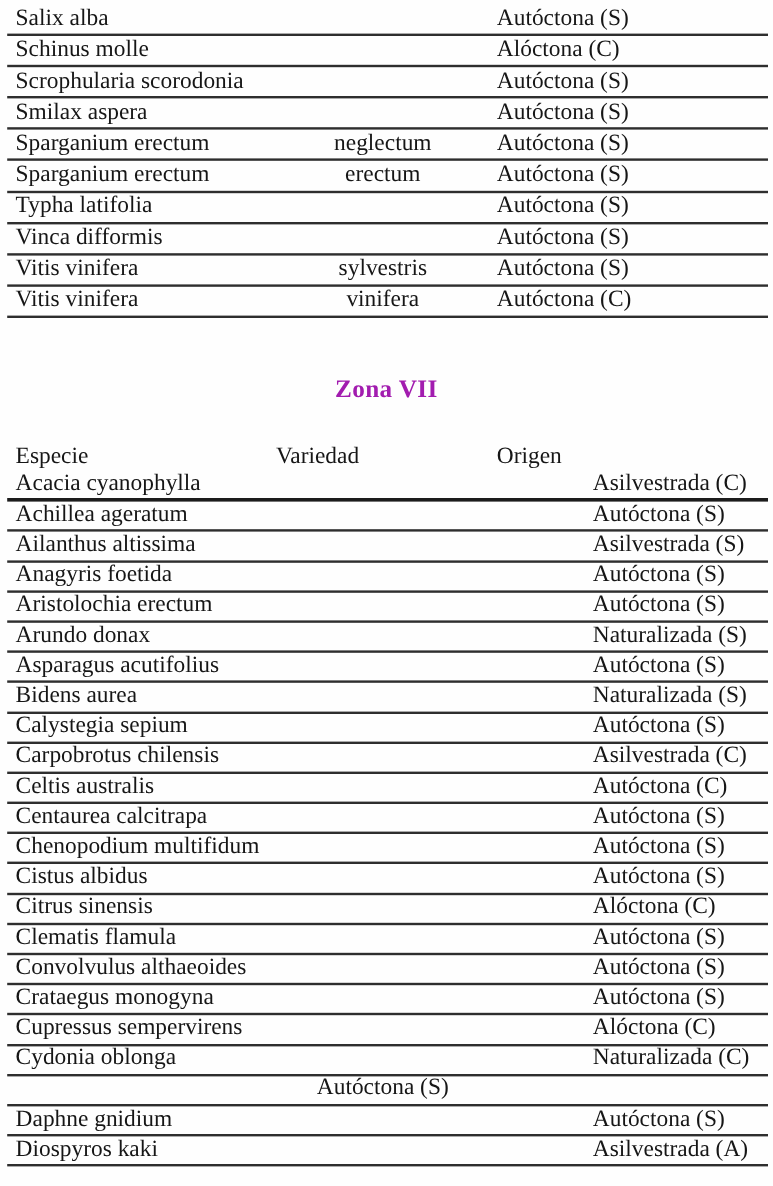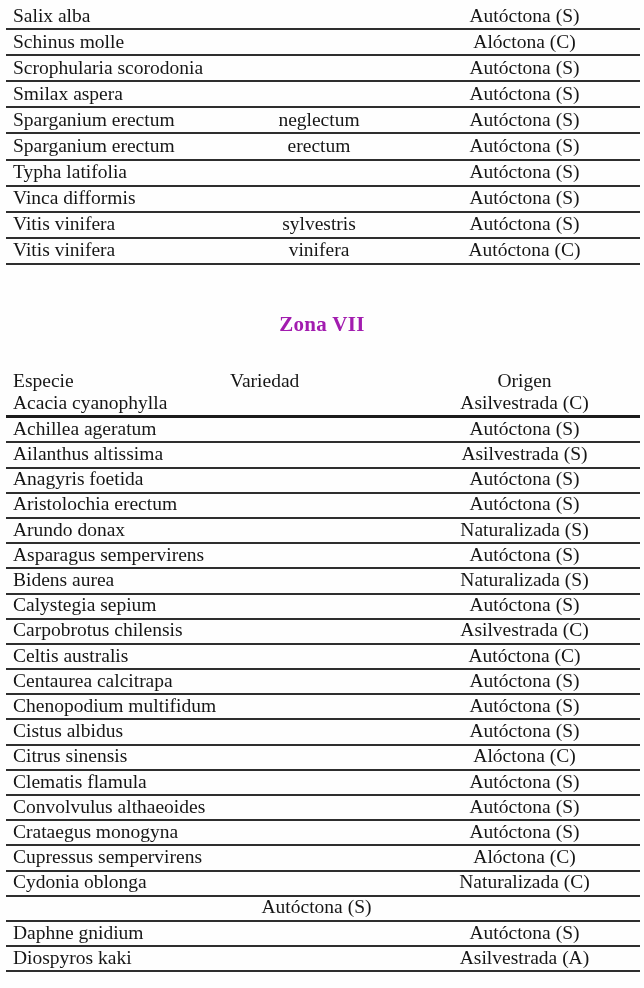--- a/index.html
+++ b/index.html
@@ -26,38 +26,38 @@
   .row {
     display: grid;
     grid-template-columns: 218px 190px 1fr;
     box-sizing: border-box;
     align-items: end;
   }
   .data-row {
     border-bottom: 2px solid #2e2e2e;
   }
   .table-top .data-row { height: 26.1px; }
-  .table-zona .data-row { height: 25.2px; }
+  .table-zona .data-row { height: 25.2px; gap: 40px; }
   
   .table-zona > .row:nth-child(2) { border-bottom-width: 3px; border-bottom-color: #1c1c1c; }
   .header-row {
     height: 31px;
     border-bottom: none;
   }
   .cell {
     font-size: 19.5px;
     line-height: 1.05;
     padding-bottom: 2px;
     white-space: nowrap;
     overflow: hidden;
   }
   .cell.especie { text-align: left; padding-left: 7px; }
   .cell.variedad { text-align: center; }
   .cell.variedad-h { text-align: left; padding-left: 6px; }
-  .cell.origen { text-align: center; padding-right: 5px; font-family: Liberation Serif, serif; }
+  .cell.origen { text-align: left; padding-right: 5px; font-family: Liberation Serif, serif; }
   .heading {
     position: absolute;
     top: 312px;
     left: 0;
     width: 644px;
     margin: 0;
     text-align: center;
     font-size: 21px;
     font-weight: bold;
     letter-spacing: 0.3px;
@@ -154,21 +154,21 @@
         <span class="cell especie">Aristolochia erectum</span>
         <span class="cell variedad"></span>
         <span class="cell origen">Autóctona (S)</span>
       </div>
       <div class="row data-row">
         <span class="cell especie">Arundo donax</span>
         <span class="cell variedad"></span>
         <span class="cell origen">Naturalizada (S)</span>
       </div>
       <div class="row data-row">
-        <span class="cell especie">Asparagus sempervirens</span>
+        <span class="cell especie">Asparagus acutifolius</span>
         <span class="cell variedad"></span>
         <span class="cell origen">Autóctona (S)</span>
       </div>
       <div class="row data-row">
         <span class="cell especie">Bidens aurea</span>
         <span class="cell variedad"></span>
         <span class="cell origen">Naturalizada (S)</span>
       </div>
       <div class="row data-row">
         <span class="cell especie">Calystegia sepium</span>

